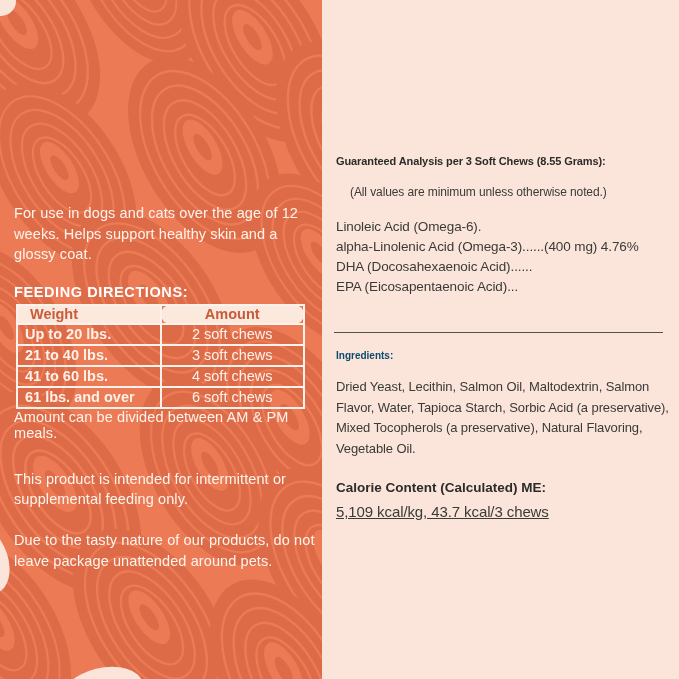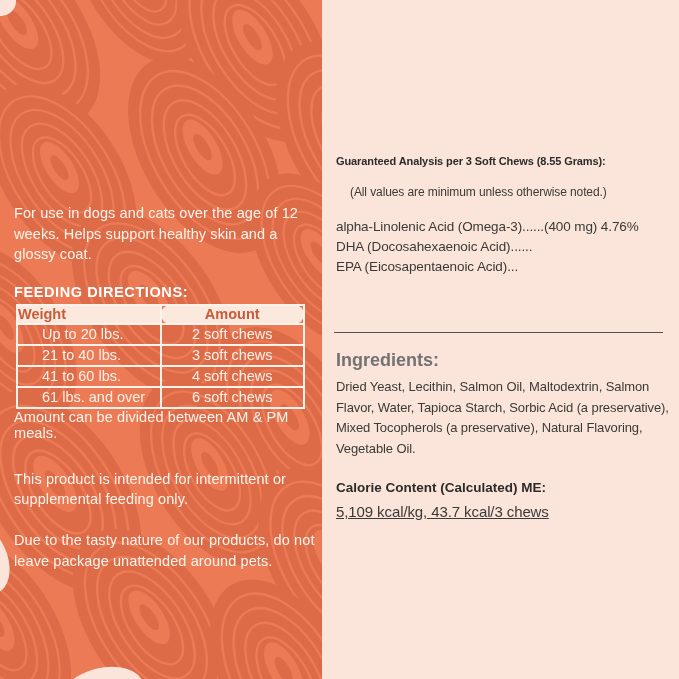--- a/index.html
+++ b/index.html
@@ -26,26 +26,26 @@
   .feeding-table{
     position:absolute;left:16px;top:256px;width:289px;
     border-collapse:collapse;table-layout:fixed;
   }
   .feeding-table th,.feeding-table td{
     border:2px solid #FDF3EC;font-size:14.5px;
   }
   .feeding-table th{
     background:#FBE9DE;color:#C85B39;font-weight:bold;height:16px;padding:0 0 1px 0;
   }
-  .feeding-table th.col-weight{text-align:left;}
+  .feeding-table th.col-weight{text-align:left;padding-left:12px;}
   .feeding-table th.col-amount{text-align:center;border-radius:9px;}
   .feeding-table td{
     background:transparent;color:#FDF2EA;height:18px;padding:0 0 1px 0;
   }
-  .feeding-table td.cell-weight{text-align:left;padding-left:24px;}
+  .feeding-table td.cell-weight{text-align:left;padding-left:7px;font-weight:bold;}
   .feeding-table td.cell-amount{text-align:center;}
   .feeding-note{
     position:absolute;left:14px;top:361px;width:306px;
     color:#FEF4EC;font-size:14.5px;letter-spacing:.1px;
   }
   .intermittent-text{
     position:absolute;left:14px;top:421px;width:306px;
     color:#FEF4EC;font-size:14.5px;line-height:20px;letter-spacing:.1px;
   }
   .caution-text{
@@ -69,21 +69,21 @@
     position:absolute;left:14px;top:217px;width:340px;
     font-size:13.5px;line-height:20px;letter-spacing:-.1px;
   }
   .ga-item{white-space:nowrap;}
   .section-divider{
     position:absolute;left:12px;top:332px;width:329px;height:0;
     border-top:1.5px solid #55504A;
   }
   .ing-heading{
     position:absolute;left:14px;top:350px;
-    font-size:18px;font-weight:bold;color:#737373;
+    font-size:10px;font-weight:bold;color:#0c4a6e;
   }
   .ing-text{
     position:absolute;left:14px;top:377px;width:338px;
     font-size:13px;line-height:20.5px;letter-spacing:-.1px;
   }
   .cal-heading{
     position:absolute;left:14px;top:480px;
     font-size:13.5px;font-weight:bold;color:#2B2B29;
   }
   .cal-text{
@@ -171,20 +171,21 @@
   </div>
 </div>
 
 <div class="right-panel">
 
   <div class="ga-heading">Guaranteed Analysis per 3 Soft Chews (8.55 Grams):</div>
 
   <div class="ga-subheading">(All values are minimum unless otherwise noted.)</div>
 
   <div class="ga-items">
+    <div class="ga-item">Linoleic Acid (Omega-6).</div>
     <div class="ga-item">alpha-Linolenic Acid (Omega-3)......(400 mg) 4.76%</div>
     <div class="ga-item">DHA (Docosahexaenoic Acid)......</div>
     <div class="ga-item">EPA (Eicosapentaenoic Acid)...</div>
   </div>
 
   <div class="section-divider"></div>
 
   <div class="ing-heading">Ingredients:</div>
 
   <div class="ing-text">Dried Yeast, Lecithin, Salmon Oil, Maltodextrin, Salmon Flavor, Water, Tapioca Starch, Sorbic Acid (a preservative), Mixed Tocopherols (a preservative), Natural Flavoring, Vegetable Oil.</div>

